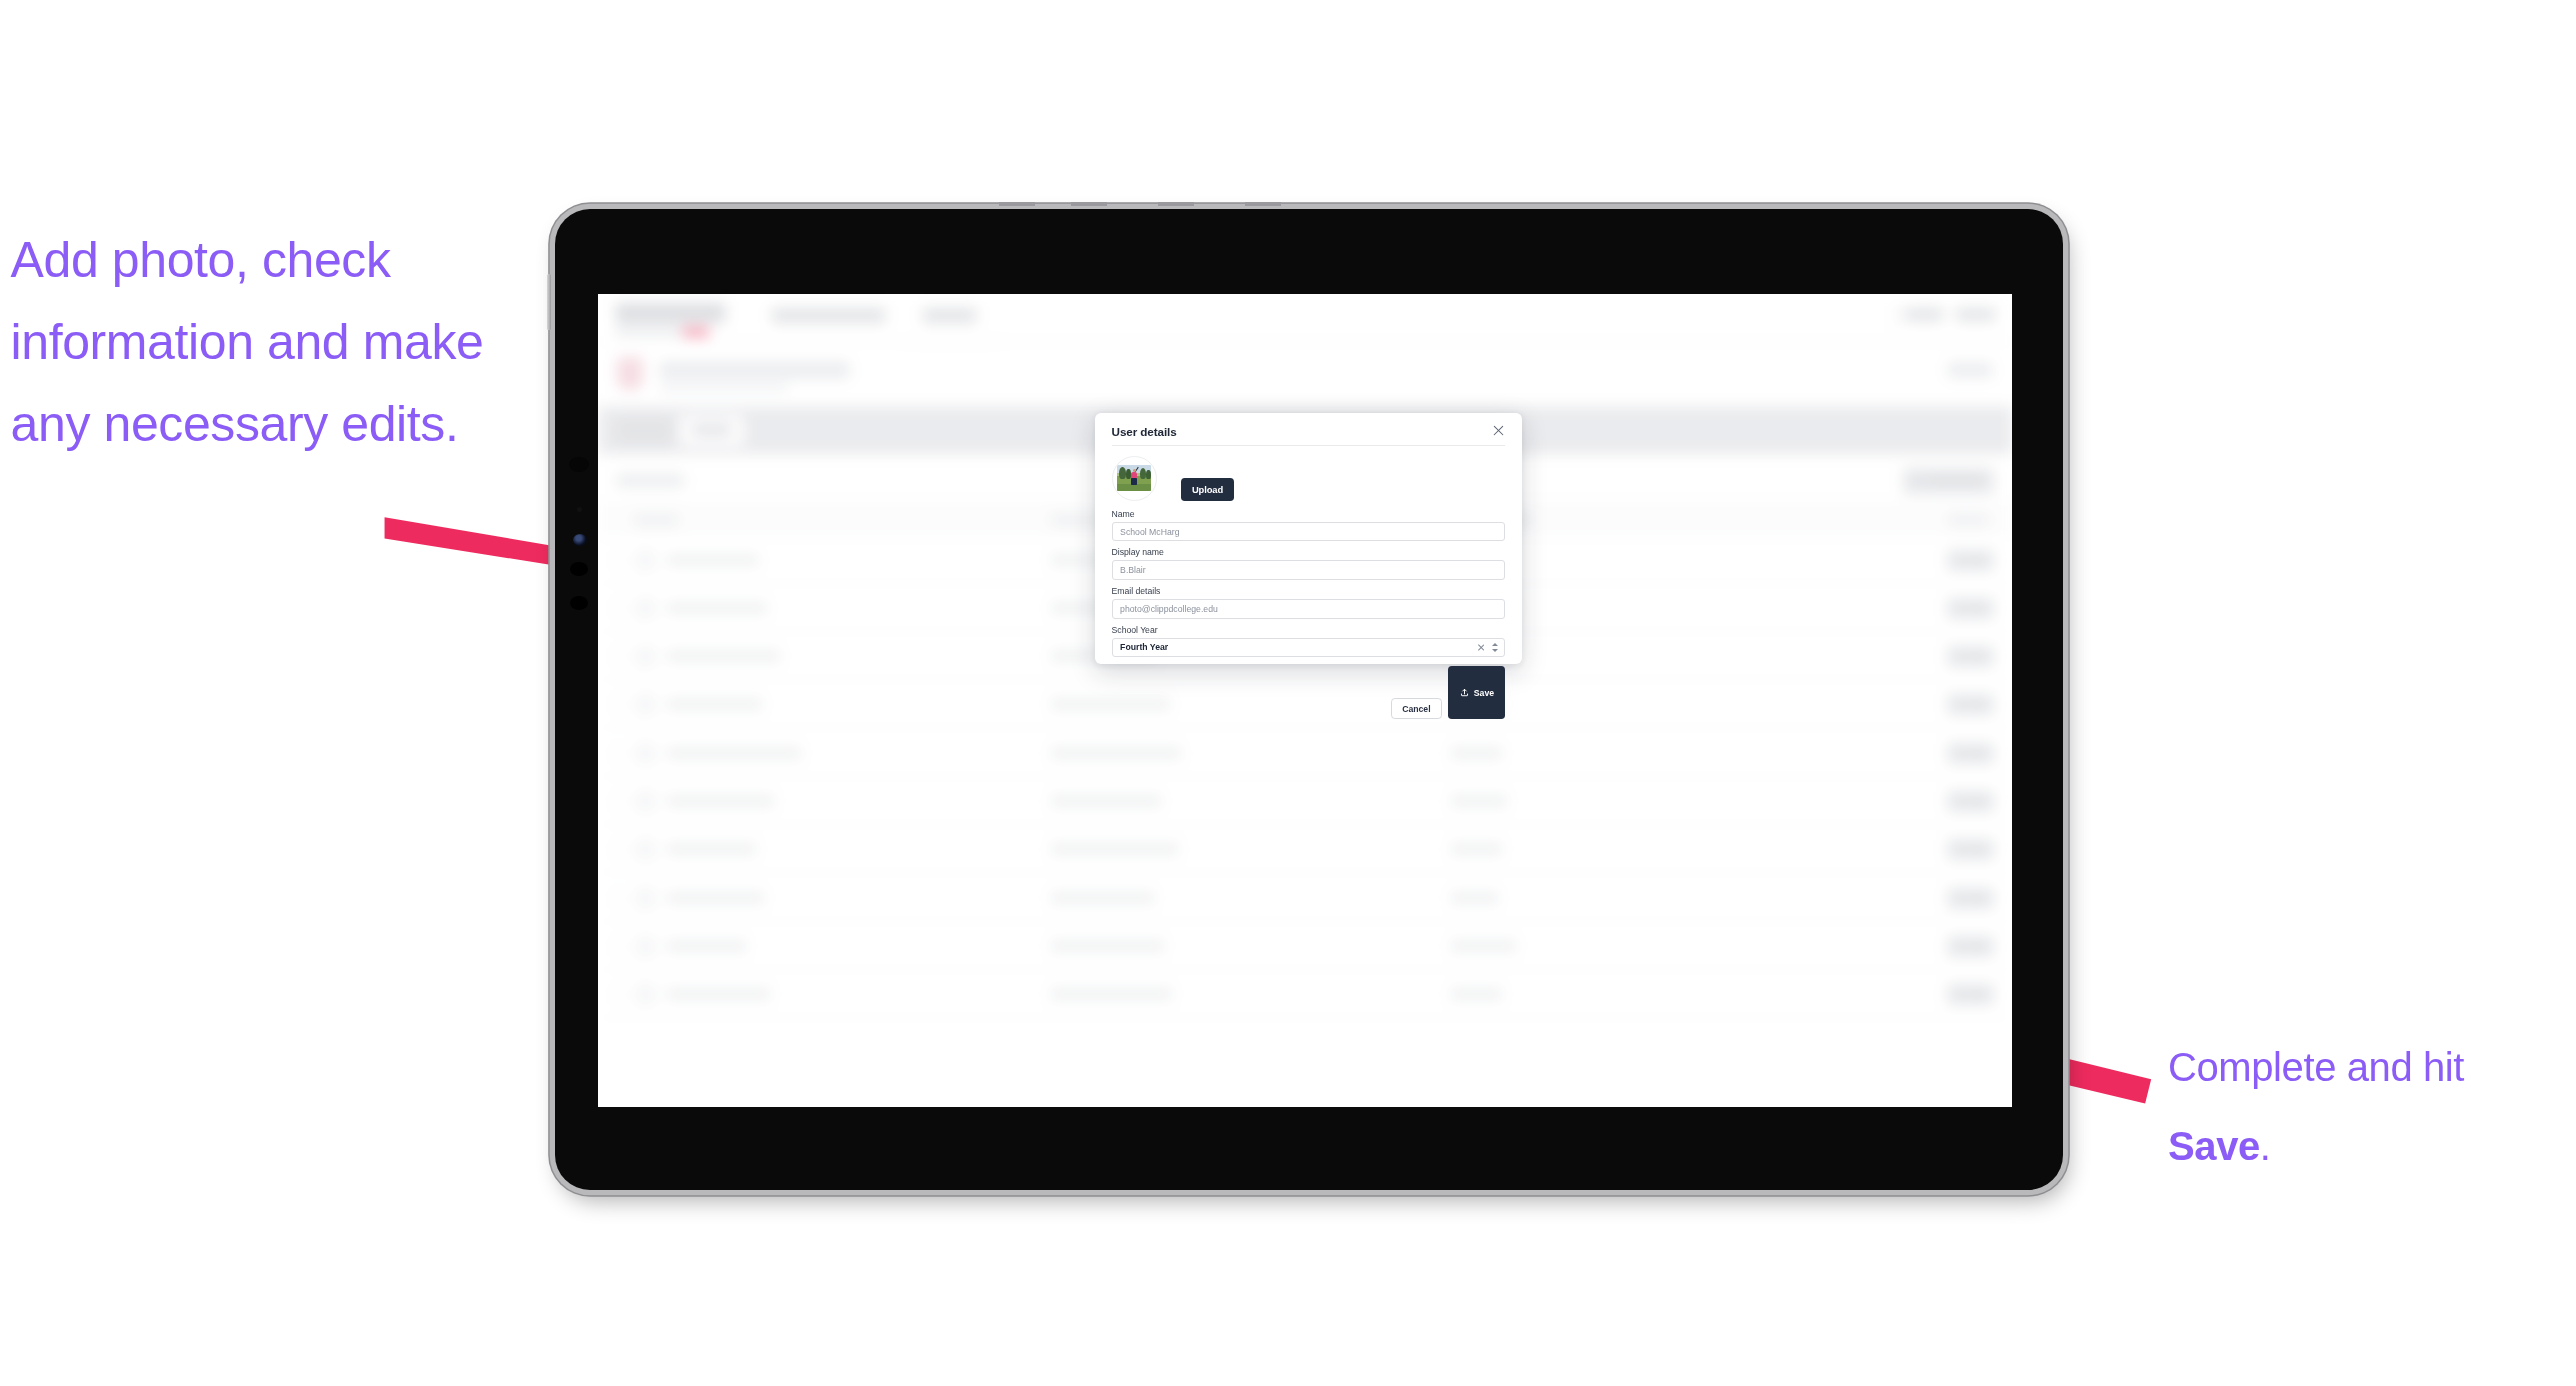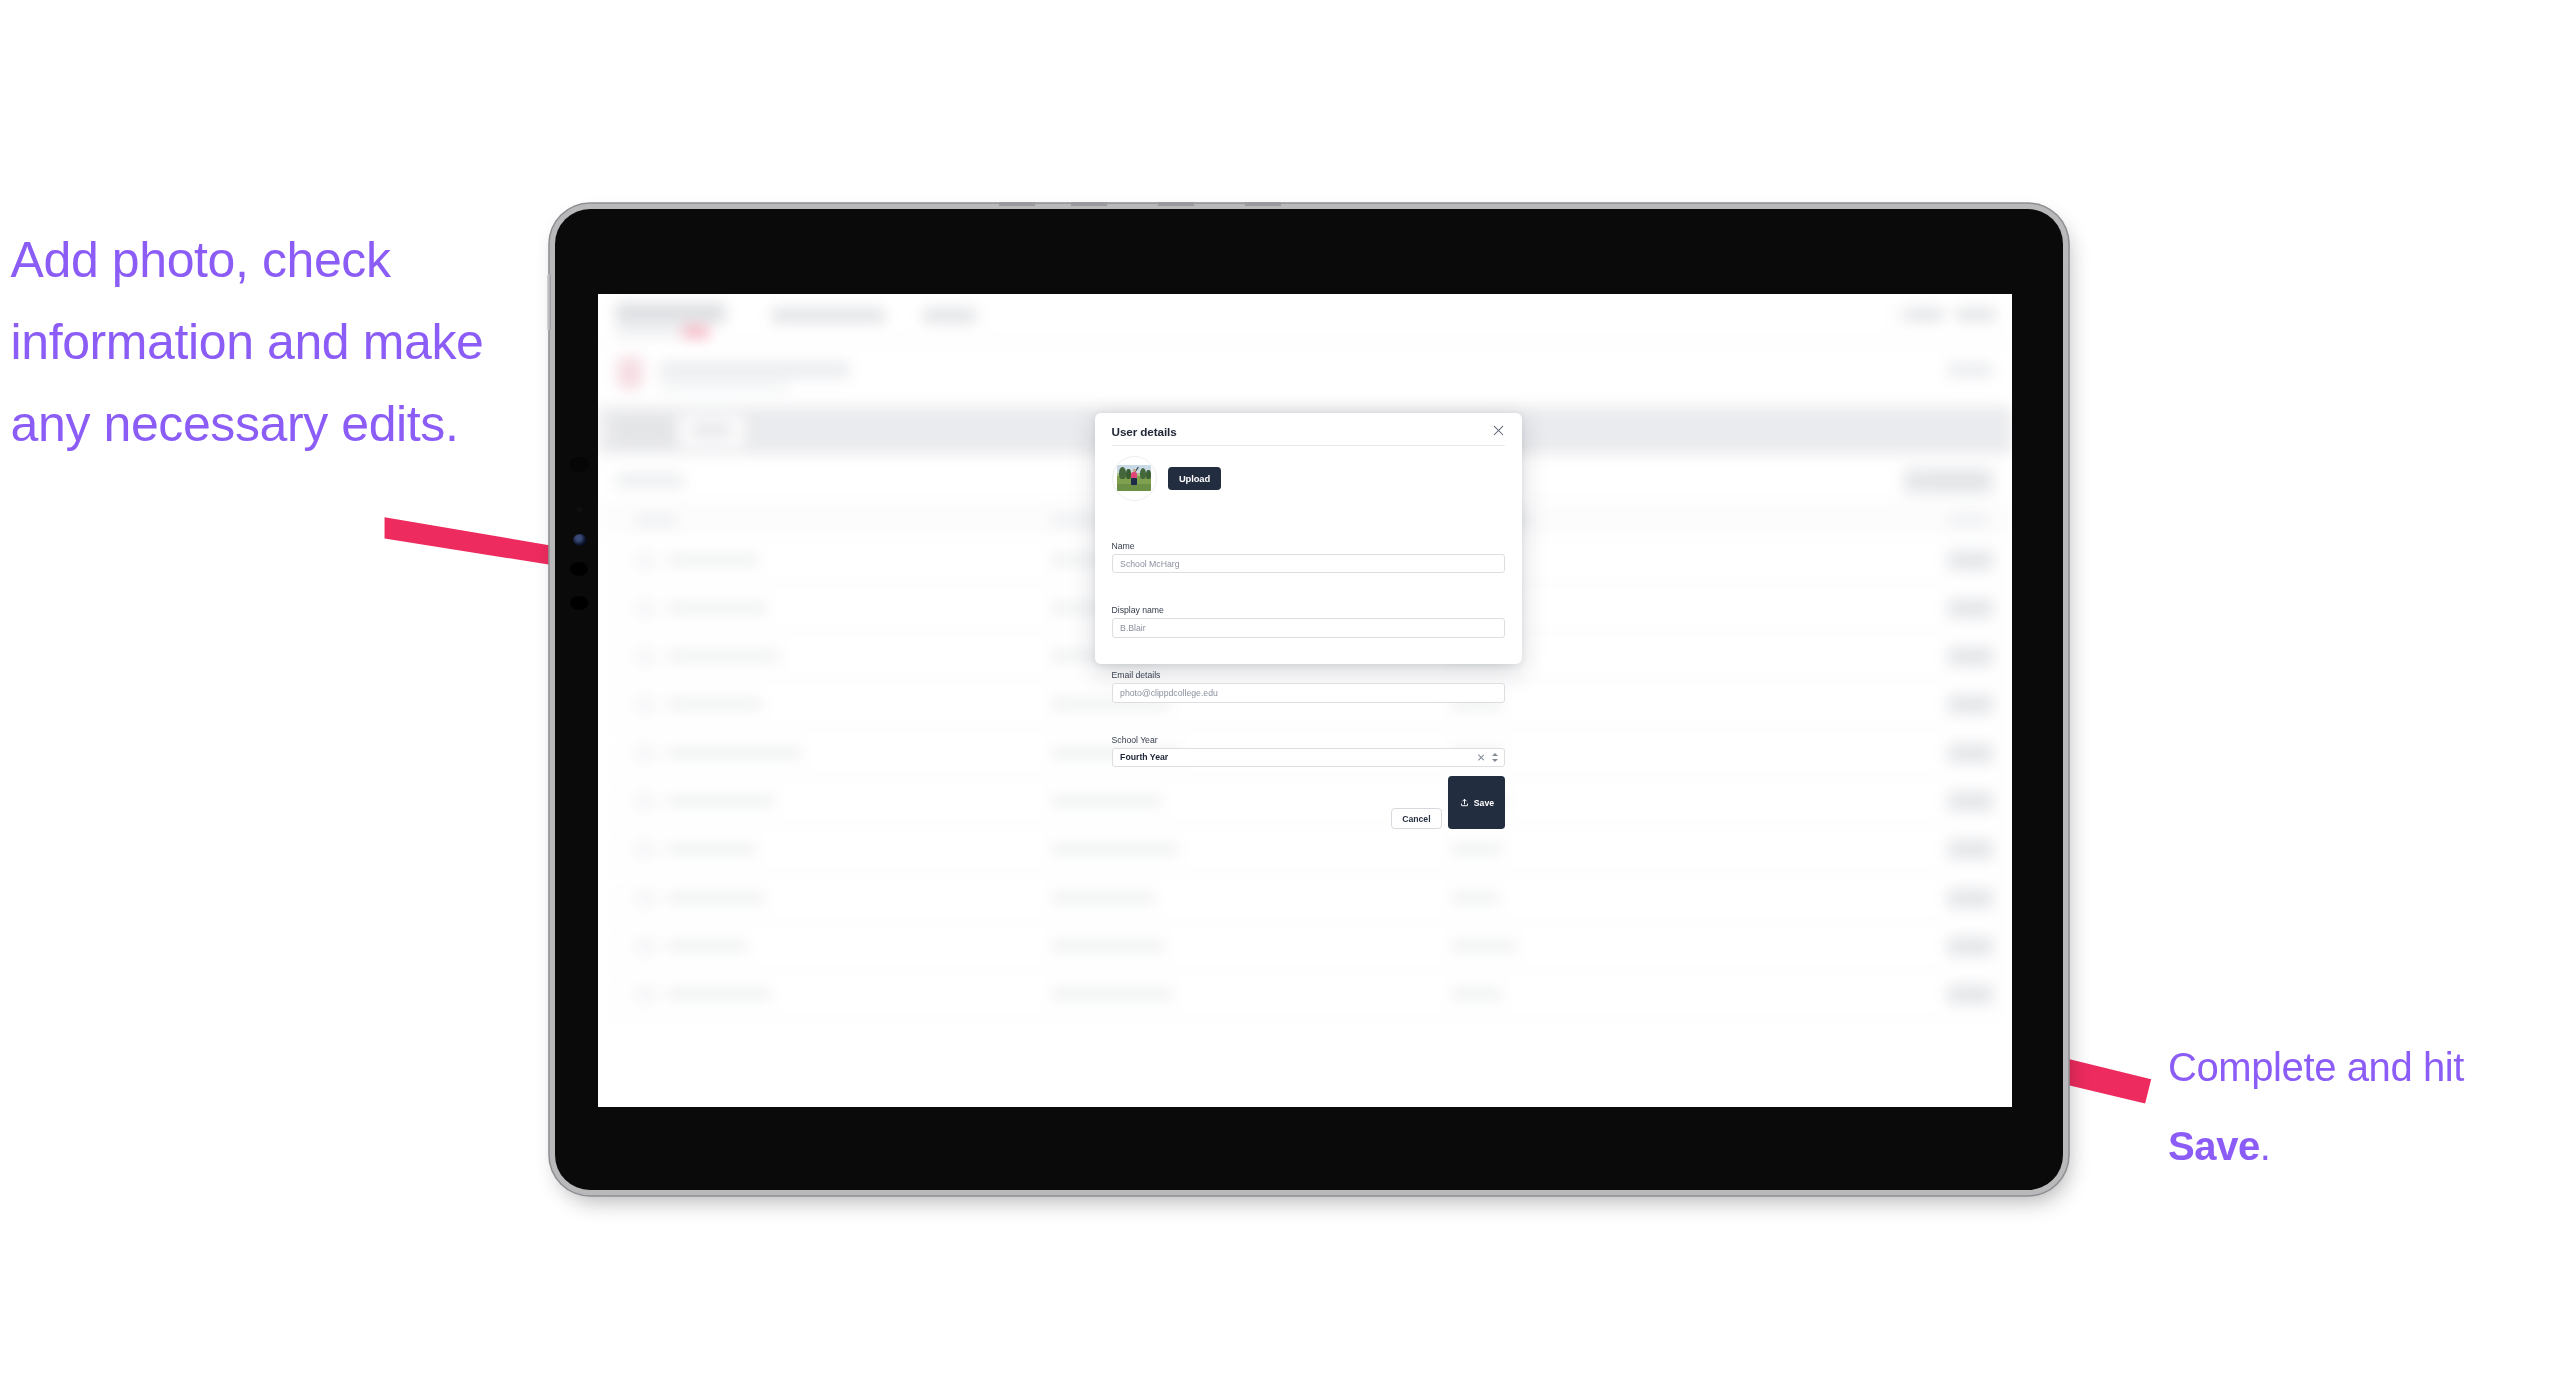--- a/index.html
+++ b/index.html
@@ -158,21 +158,21 @@
   .close-x {
     width: 14.3px; height: 14.3px; position:relative; cursor:pointer; margin-top:-2.3px;
   }
   .close-x::before, .close-x::after {
     content:""; position:absolute; left:0.8px; top:6.8px; width:13px; height:1.2px;
     background:#5b6273; border-radius:0.8px;
   }
   .close-x::before { transform: rotate(45deg); }
   .close-x::after  { transform: rotate(-45deg); }
 
-  .avatar-row { display:flex; align-items:center; gap:11px; padding: 9.8px 0 8.3px 0; }
+  .avatar-row { display:flex; align-items:flex-end; gap:24px; padding: 9.8px 0 8.3px 0; }
   .avatar {
     width: 45px; height: 45px; border-radius: 50%;
     border: 1.1px solid #eceef0; background:#fff;
     display:flex; align-items:center; justify-content:center; overflow:hidden;
     flex: 0 0 auto;
   }
   .avatar .photo {
     width: 34px; height: 26.4px; position:relative; overflow:hidden; border-radius:0.8px;
     background: linear-gradient(#c9dae6 0 30%, #a9c389 30% 42%, #7ea04f 42% 74%, #6c8f46 74% 100%);
   }
@@ -189,21 +189,21 @@
                         background:#c99a78; border-radius:50%; }
   .photo .club { position:absolute; left:17.4px; top:1.5px; width:1.1px; height:6.8px;
                  background:#2c3342; transform: rotate(34deg); transform-origin: bottom; }
 
   .btn-upload {
     background:#232d40; color:#fff; border:none; border-radius:3.8px;
     padding: 6px 11.3px; font-size: 9.4px; font-weight: 700;
     font-family:"Liberation Sans", sans-serif; cursor:pointer; letter-spacing:-0.1px;
   }
 
-  .field { margin-bottom: 6px; margin-top: 32px; }
+  .field { margin-bottom: 6px; }
   .field-label {
     font-size: 8.7px; color:#39414f; margin-bottom: 3px; display:block; letter-spacing:-0.04px;
   }
   .field-input {
     width: 100%; height: 19.6px;
     border: 0.8px solid #dcdee2; border-radius: 3px;
     background:#fff; padding: 0 7.5px;
     font-size: 8.7px; color:#8b919d;
     font-family:"Liberation Sans", sans-serif;
     display:flex; align-items:center;

